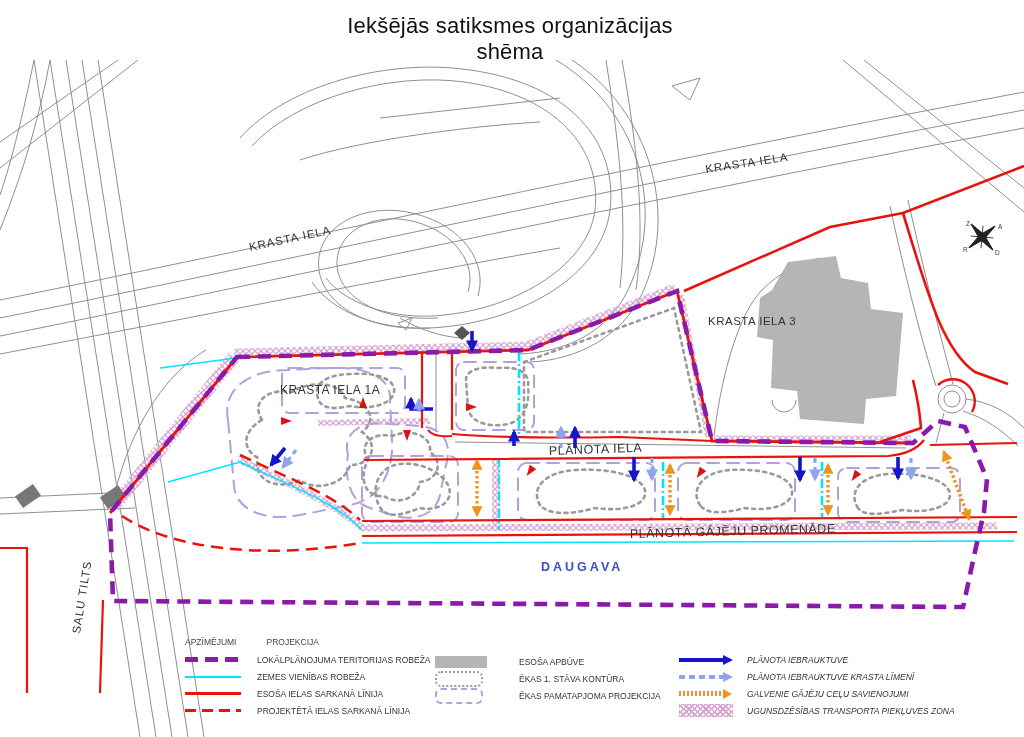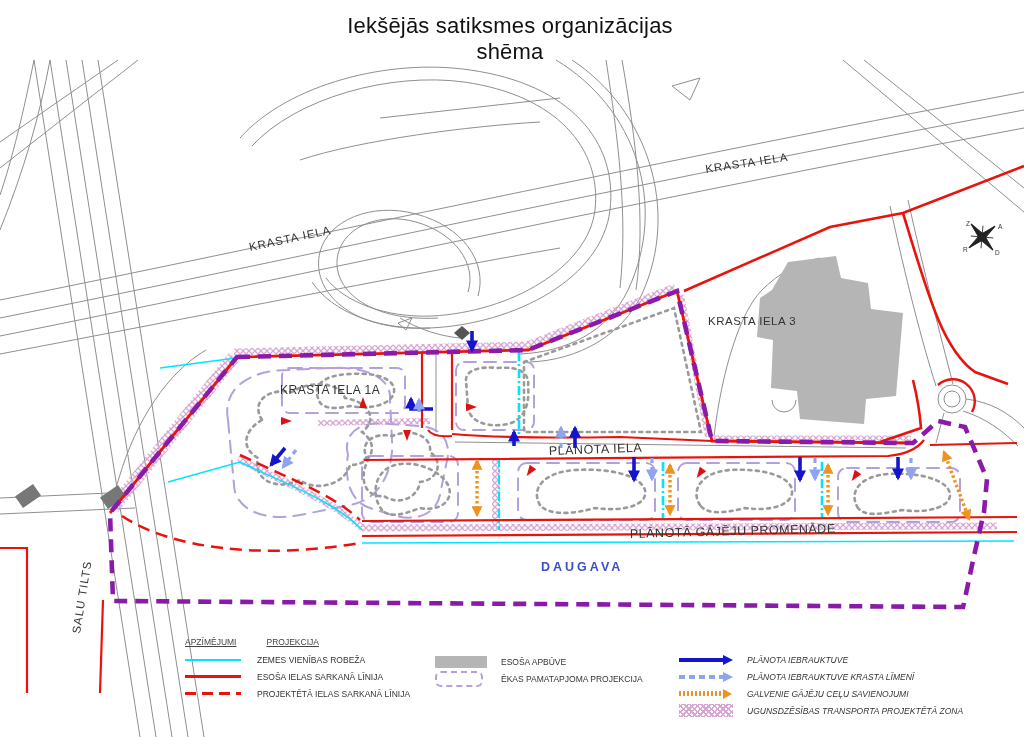--- a/index.html
+++ b/index.html
@@ -9,27 +9,27 @@
   .page-title{position:absolute;left:320px;top:13px;width:380px;text-align:center;
               font-size:22px;color:#111;letter-spacing:.2px;}
   .annotation{position:absolute;right:8px;top:3px;text-align:right;font-size:11px;
               line-height:14.5px;color:#111;}
   
   .legend{position:absolute;left:185px;top:633px;width:800px;height:100px;font-size:8.5px;color:#333;}
   .lg-col{position:absolute;top:0;}
   .lg-col1{left:0;}
   .lg-col2{left:250px;top:20px;}
   .lg-col3{left:494px;top:18px;font-style:italic;}
-  .lg-head{display:flex;gap:30px;height:18px;align-items:center;color:#444;text-decoration:underline;}
+  .lg-head{display:flex;gap:30px;height:18px;align-items:center;color:#444;}
   .lg-row{display:flex;align-items:center;height:17px;white-space:nowrap;}
   .lg-sw{display:flex;align-items:center;justify-content:flex-start;flex:0 0 58px;}
   .lg-col2 .lg-sw{flex-basis:66px;}
   .lg-col3 .lg-sw{flex-basis:62px;}
   .lg-label{margin-left:14px;}
-  .lg-col2 .lg-label{margin-left:0;}
+  .lg-col2 .lg-label{margin-left:18px;}
   .lg-col3 .lg-label{margin-left:6px;}
   .sw-boundary{width:56px;height:5px;background:repeating-linear-gradient(90deg,#8A1BA8 0 13px,transparent 13px 20px);}
   .sw-cyan{width:56px;height:2px;background:#00E5FF;}
   .sw-red{width:56px;height:3px;background:#E8130C;}
   .sw-reddash{width:56px;height:3px;background:repeating-linear-gradient(90deg,#E8130C 0 11px,transparent 11px 17px);}
   .sw-gray{width:52px;height:12px;background:#B5B5B5;}
   .sw-dotted{width:44px;height:12px;border:2px dotted #9A9A9A;border-radius:6px;}
   .sw-dashed{width:44px;height:12px;border:2px dashed #B3A0DC;border-radius:6px;}
   .ent-head{width:0;height:0;border-left:11px solid #DD1111;border-top:4px solid transparent;border-bottom:4px solid transparent;}
   .ent-tail{width:8px;height:2px;background:#DD1111;}
@@ -266,20 +266,26 @@
   <div class="page-title">Iekšējās satiksmes organizācijas shēma</div>
 
   <div class="legend">
     <div class="lg-col lg-col1">
       <div class="lg-head">
         <span>APZĪMĒJUMI</span>
         <span>PROJEKCIJA</span>
       </div>
       <div class="lg-row">
         <span class="lg-sw">
+            <span class="sw-boundary"></span>
+          </span>
+        <span class="lg-label">LOKĀLPLĀNOJUMA TERITORIJAS ROBEŽA</span>
+      </div>
+      <div class="lg-row">
+        <span class="lg-sw">
             <span class="sw-cyan"></span>
           </span>
         <span class="lg-label">ZEMES VIENĪBAS ROBEŽA</span>
       </div>
       <div class="lg-row">
         <span class="lg-sw">
             <span class="sw-red"></span>
           </span>
         <span class="lg-label">ESOŠA IELAS SARKANĀ LĪNIJA</span>
       </div>
@@ -290,20 +296,26 @@
         <span class="lg-label">PROJEKTĒTĀ IELAS SARKANĀ LĪNIJA</span>
       </div>
     </div>
 
     <div class="lg-col lg-col2">
       <div class="lg-row">
         <span class="lg-sw">
             <span class="sw-gray"></span>
           </span>
         <span class="lg-label">ESOŠA APBŪVE</span>
+      </div>
+      <div class="lg-row">
+        <span class="lg-sw">
+            <span class="sw-dotted"></span>
+          </span>
+        <span class="lg-label">ĒKAS 1. STĀVA KONTŪRA</span>
       </div>
       <div class="lg-row">
         <span class="lg-sw">
             <span class="sw-dashed"></span>
           </span>
         <span class="lg-label">ĒKAS PAMATAPJOMA PROJEKCIJA</span>
       </div>
     </div>
 
     <div class="lg-col lg-col3">
@@ -325,17 +337,17 @@
         <span class="lg-sw">
             <span class="arrow-shaft shaft-orange"></span>
             <span class="head-orange"></span>
           </span>
         <span class="lg-label">GALVENIE GĀJĒJU CEĻU SAVIENOJUMI</span>
       </div>
       <div class="lg-row">
         <span class="lg-sw">
             <span class="sw-hatch"></span>
           </span>
-        <span class="lg-label">UGUNSDZĒSĪBAS TRANSPORTA PROJEKTĒTĀ ZONA</span>
+        <span class="lg-label">UGUNSDZĒSĪBAS TRANSPORTA PIEKĻUVES ZONA</span>
       </div>
     </div>
   </div>
 </div>
 
 </body></html>

